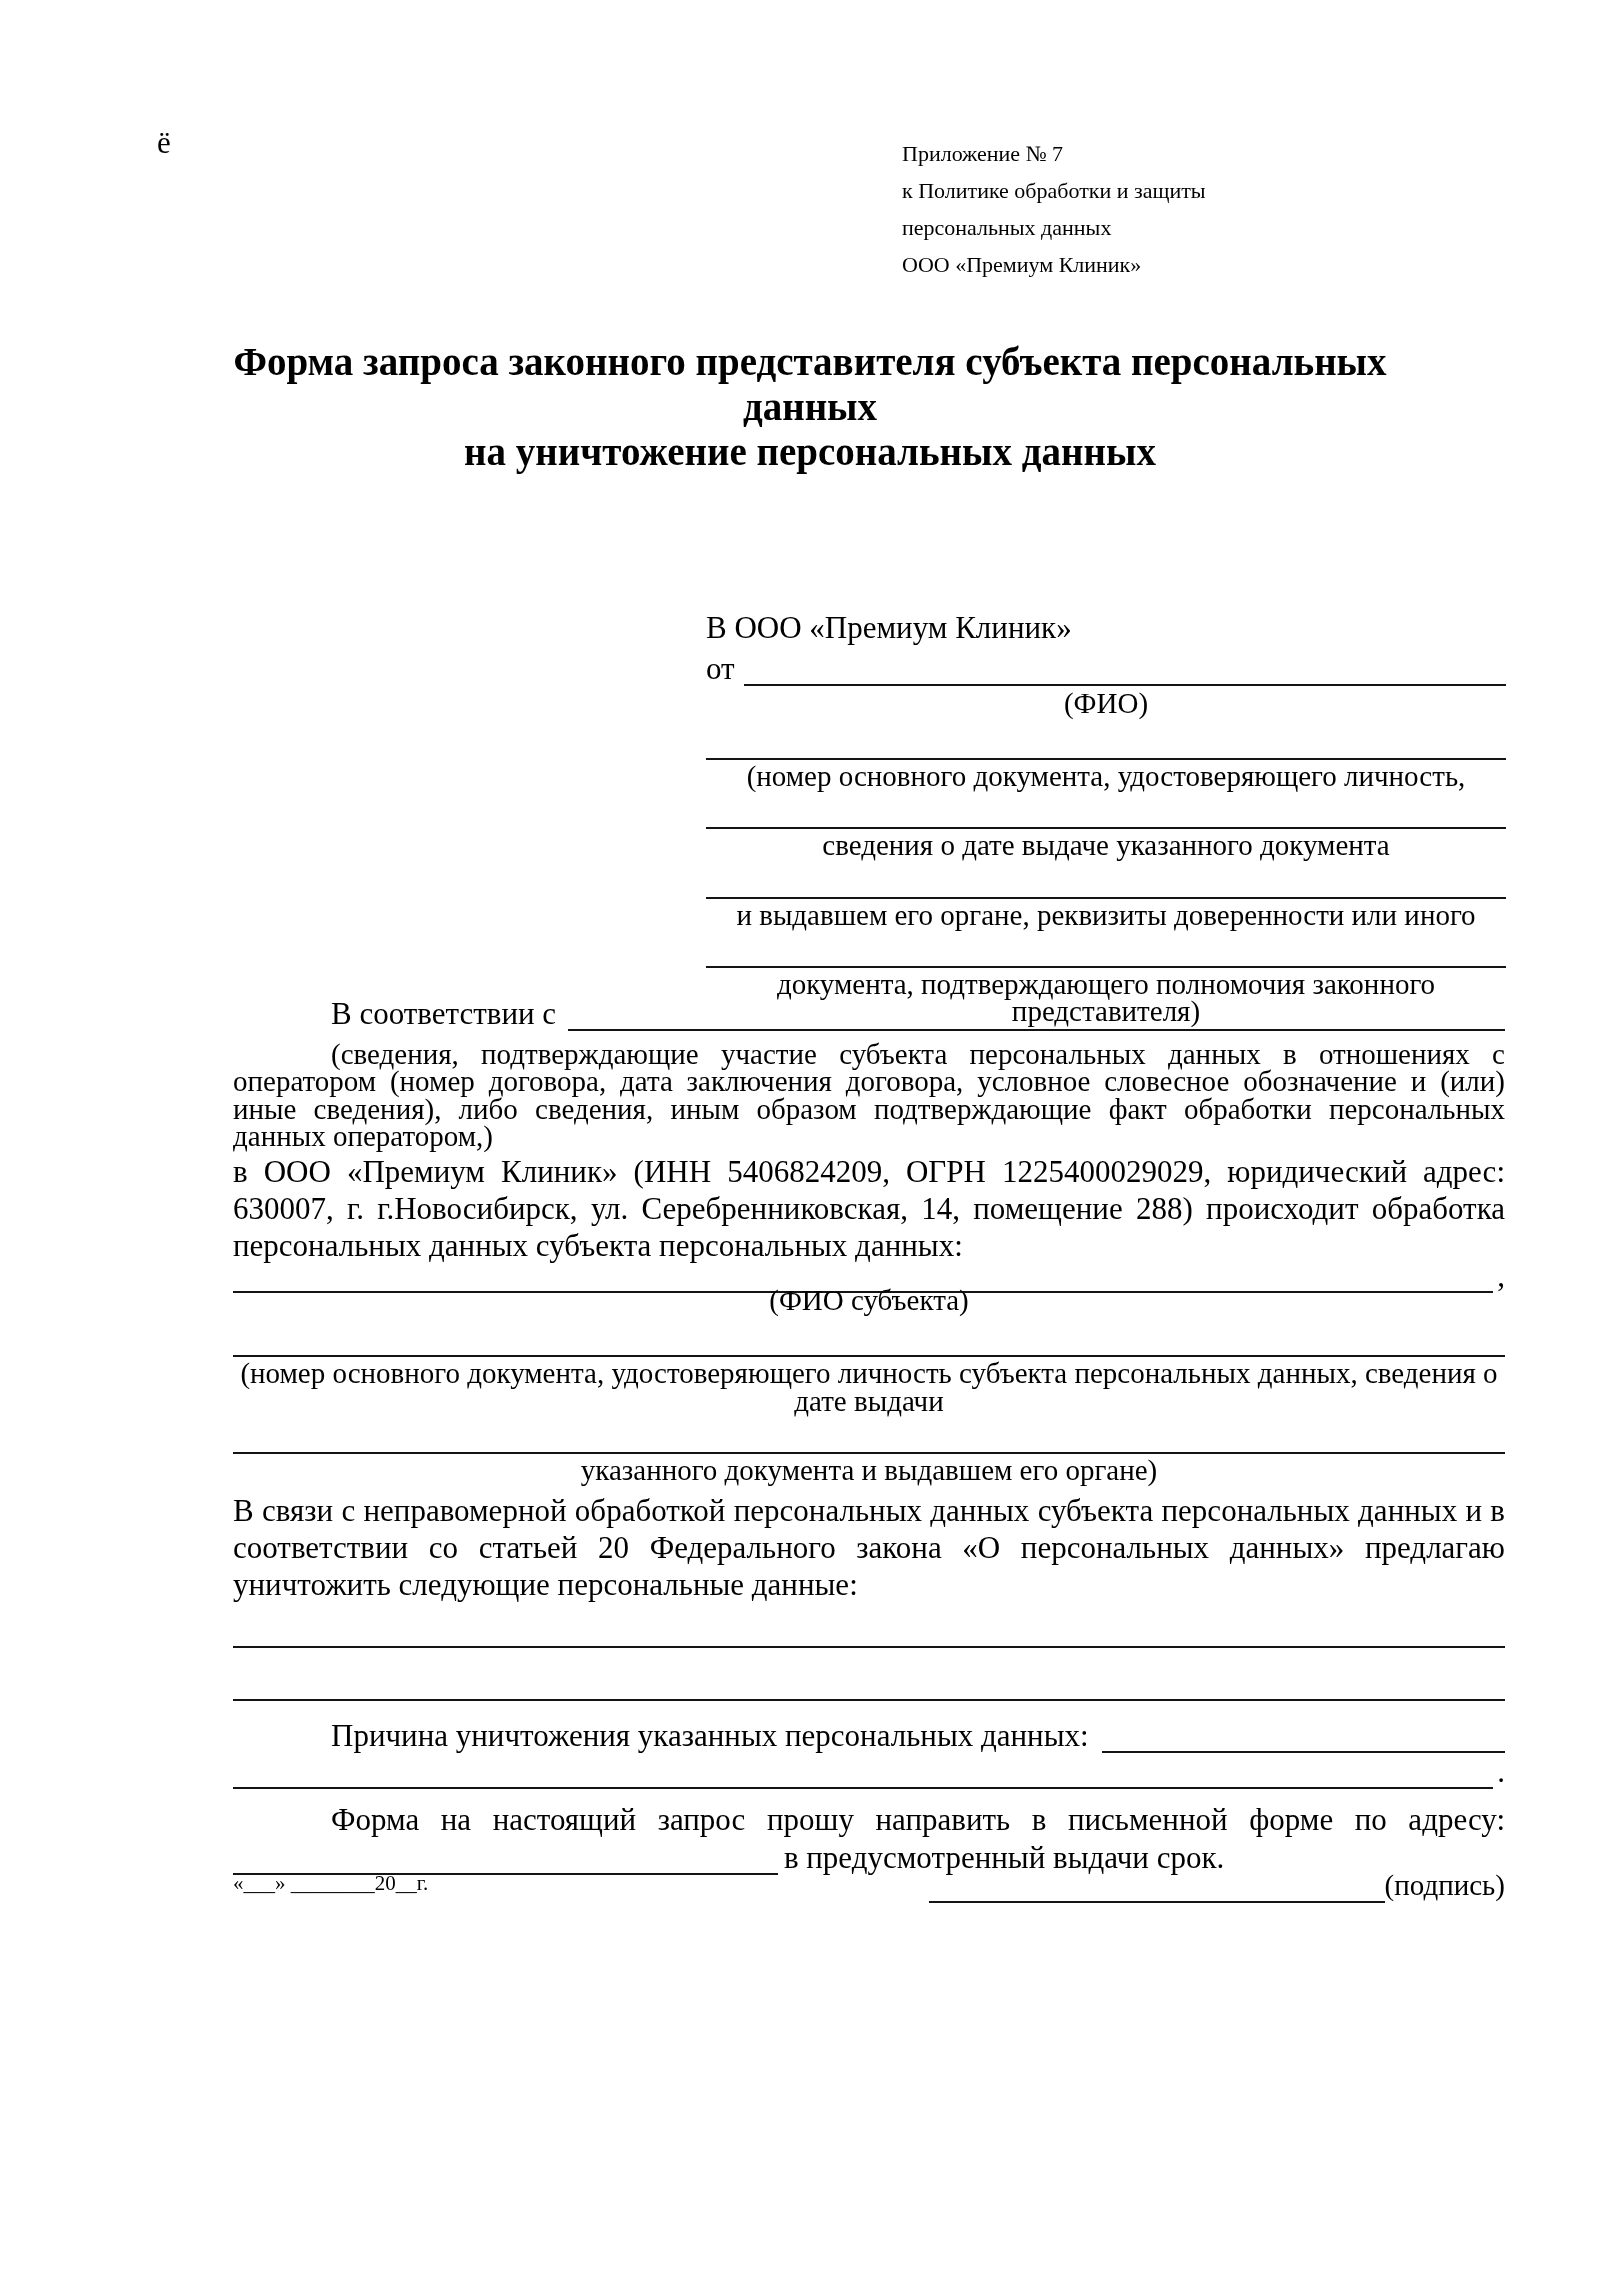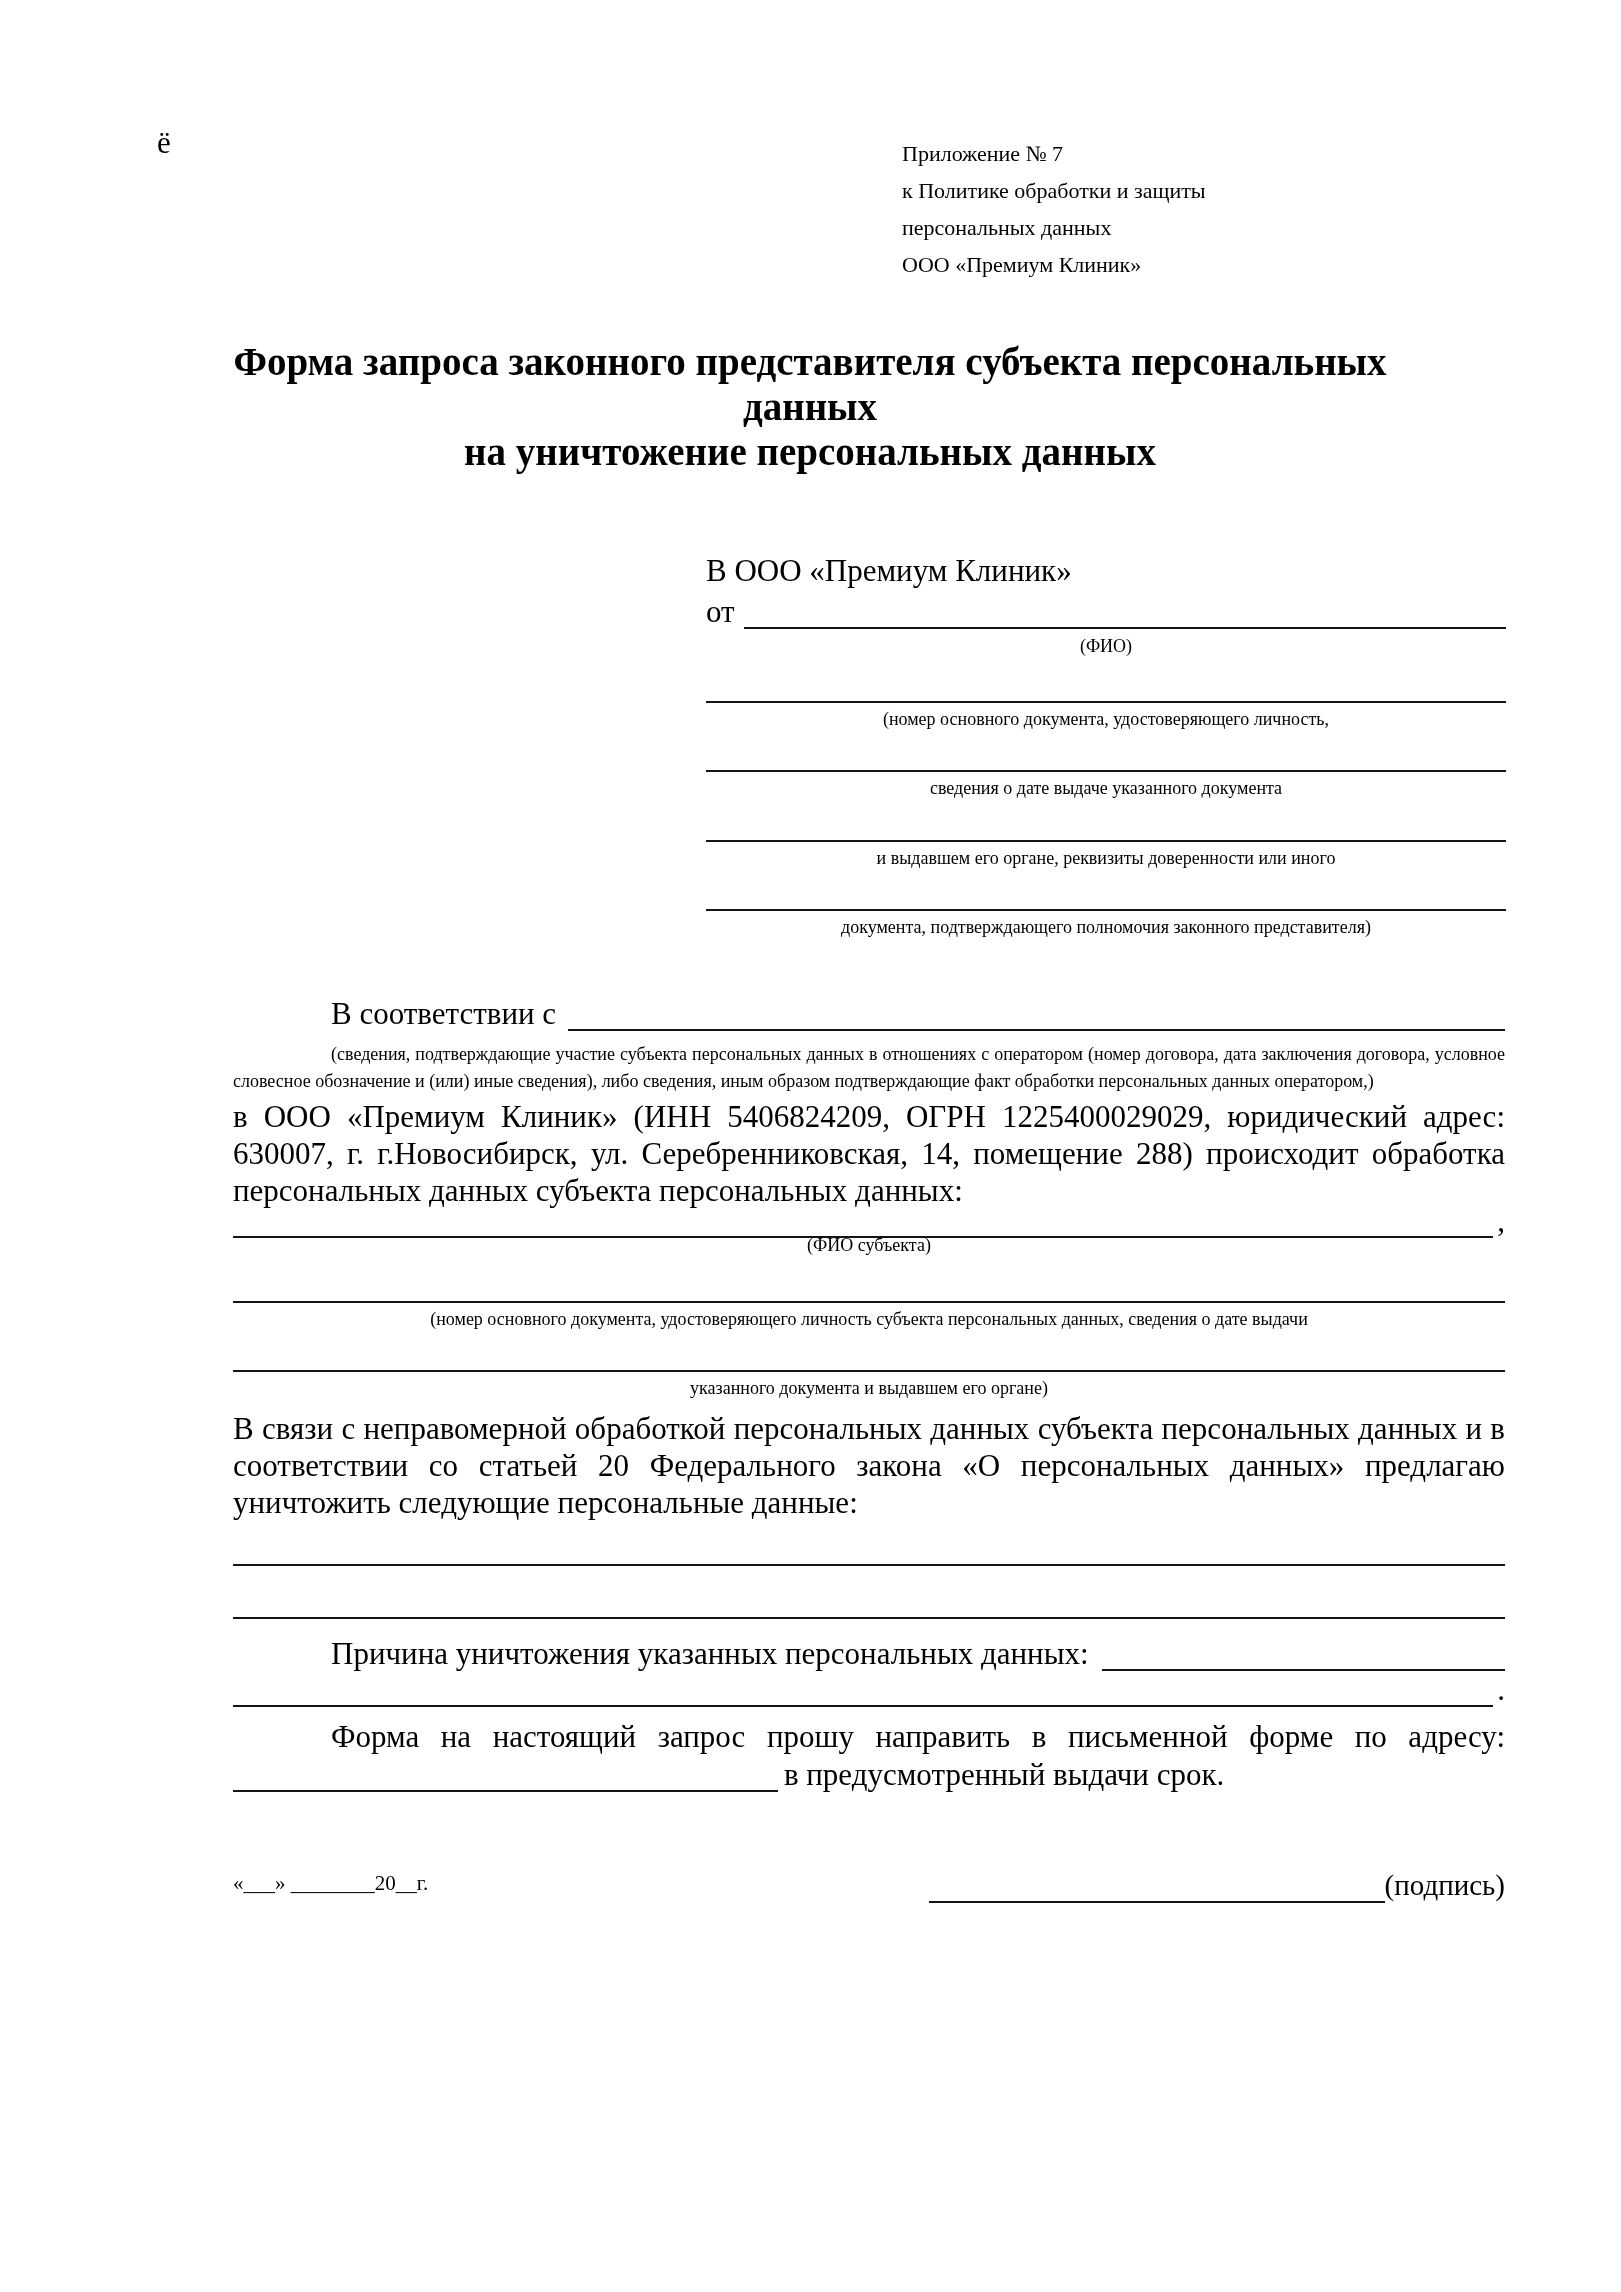--- a/index.html
+++ b/index.html
@@ -6,30 +6,30 @@
   .page{
     position:relative;
     width:1621px;height:2293px;
     background:#ffffff;
     font-family:"Liberation Serif","DejaVu Serif",serif;
     color:#000;
     overflow:hidden;
   }
   .abs{position:absolute;}
   .body-text{font-size:31px;line-height:37px;}
-  .cap{font-size:18px;line-height:27.4px;}
+  .cap{font-size:29px;line-height:27.4px;}
   .cap-center{text-align:center;}
   
   .stray{left:157px;top:125px;font-size:31px;}
   
   .header-right{left:902px;top:135px;width:604px;font-size:22px;line-height:37px;}
   
   .title{left:174px;top:339px;width:1272px;text-align:center;font-weight:bold;font-size:39px;line-height:45px;}
   
-  .addressee{left:706px;top:552px;width:800px;}
+  .addressee{left:706px;top:609px;width:800px;}
   .flexrow{display:flex;align-items:center;}
   .fill{flex:1 1 auto;border-bottom:2.9px solid #141414;}
   .fill-h{height:33px;}
   .ufield{border-bottom:2.9px solid #141414;height:41px;}
   .ufield.short{height:37px;}
   .group-cap{padding-top:2.9px;margin-bottom:0;}
   .from-row{margin-top:3.9px;}
   .from-label{padding-right:9.8px;}
   
   .main{left:233px;top:992px;width:1272px;}

